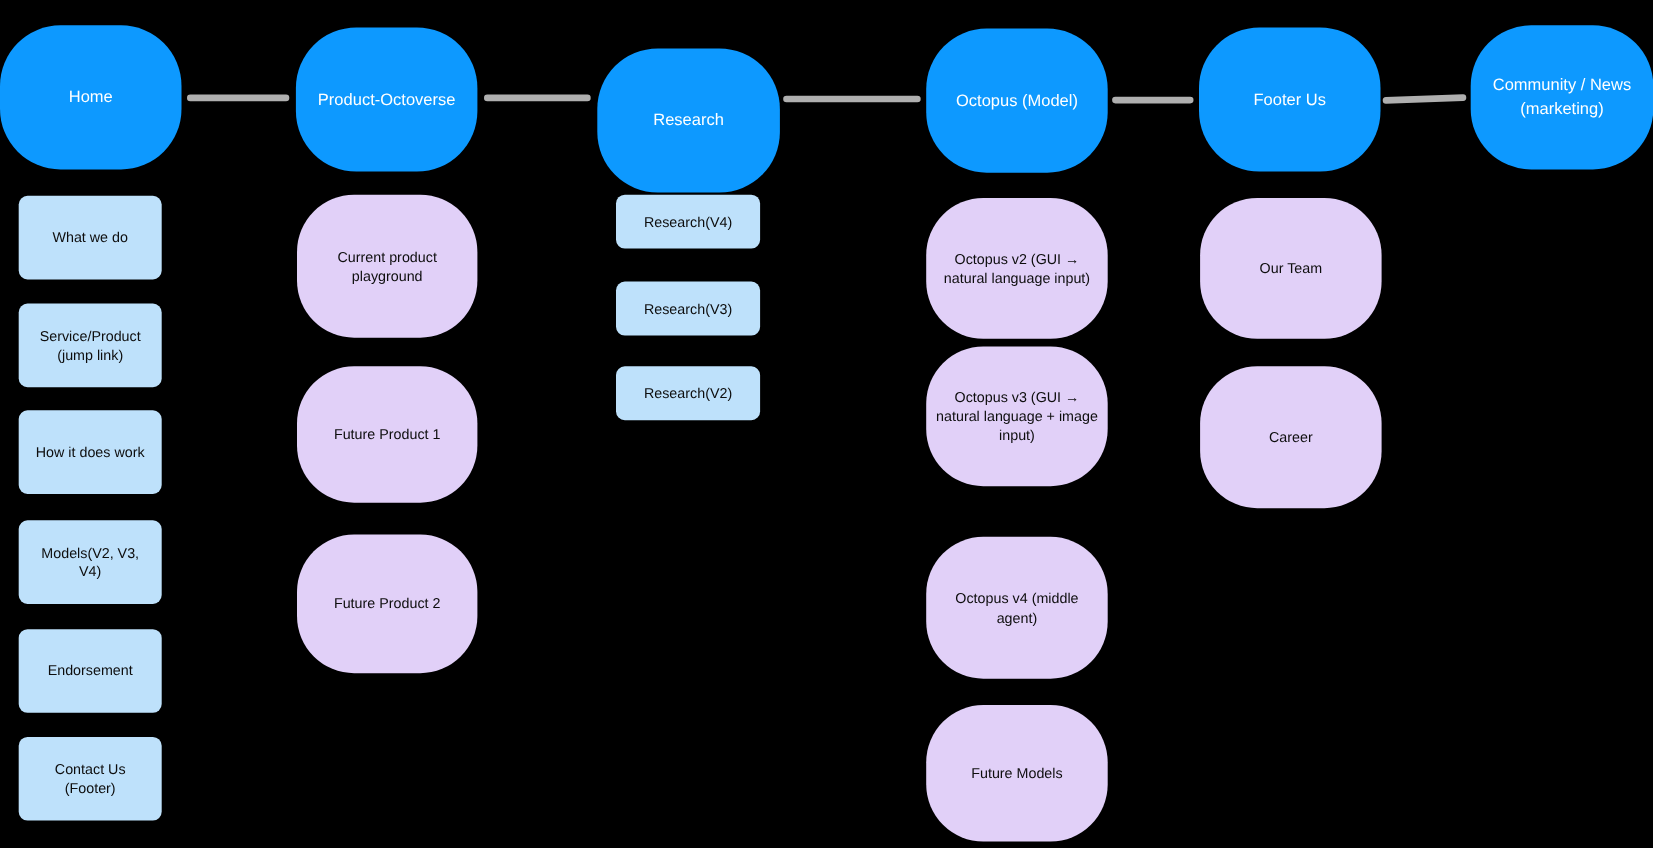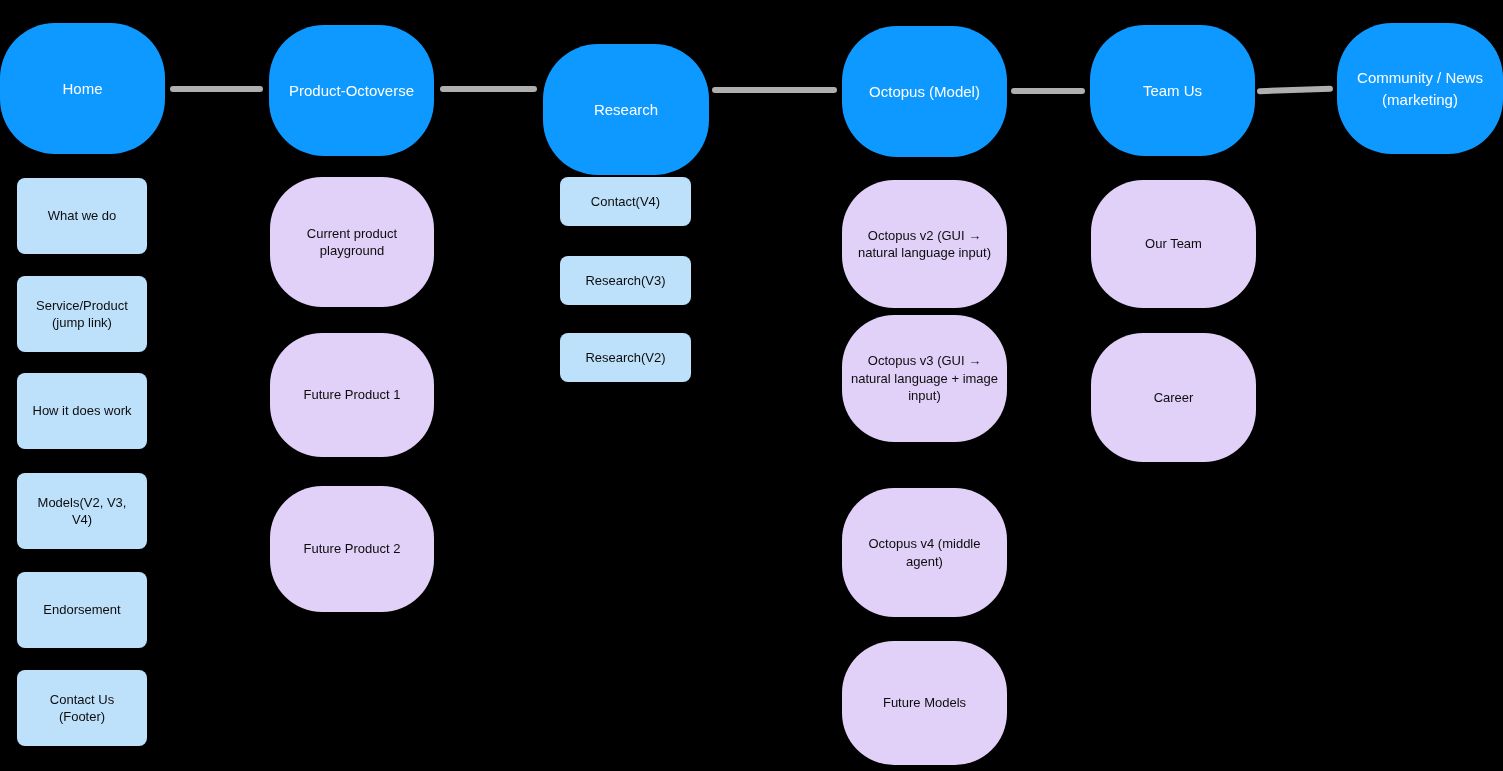--- a/index.html
+++ b/index.html
@@ -37,40 +37,40 @@
   <div class="connector" style="left:170px;top:86px;width:93px;"></div>
   <div class="connector" style="left:440px;top:86px;width:97px;"></div>
   <div class="connector" style="left:712px;top:87px;width:125px;"></div>
   <div class="connector" style="left:1011px;top:88px;width:74px;"></div>
   <div class="connector" style="left:1257px;top:87px;width:76px;transform:rotate(-2deg);"></div>
 
   <div class="node root" style="left:0;top:23px;width:165px;height:131px;">Home</div>
   <div class="node root" style="left:269px;top:25px;width:165px;height:131px;">Product-Octoverse</div>
   <div class="node root" style="left:543px;top:24px;width:166px;height:131px;margin-top:20px;">Research</div>
   <div class="node root" style="left:842px;top:26px;width:165px;height:131px;">Octopus (Model)</div>
-  <div class="node root" style="left:1090px;top:25px;width:165px;height:131px;">Team Us</div>
+  <div class="node root" style="left:1090px;top:25px;width:165px;height:131px;">Footer Us</div>
   <div class="node root" style="left:1337px;top:23px;width:166px;height:131px;">Community / News
 (marketing)</div>
 
   <div class="node card" style="left:17px;top:178px;width:130px;height:76px;">What we do</div>
   <div class="node card" style="left:17px;top:373px;width:130px;height:76px;">How it does work</div>
   <div class="node card" style="left:17px;top:276px;width:130px;height:76px;">Service/Product
 (jump link)</div>
   <div class="node card" style="left:17px;top:473px;width:130px;height:76px;">Models(V2, V3,
 V4)</div>
   <div class="node card" style="left:17px;top:572px;width:130px;height:76px;">Endorsement</div>
   <div class="node card" style="left:17px;top:670px;width:130px;height:76px;">Contact Us
 (Footer)</div>
 
   <div class="node bubble" style="left:270px;top:177px;width:164px;height:130px;">Current product
 playground</div>
   <div class="node bubble" style="left:270px;top:333px;width:164px;height:124px;">Future Product 1</div>
   <div class="node bubble" style="left:270px;top:486px;width:164px;height:126px;">Future Product 2</div>
 
-  <div class="node card" style="left:560px;top:177px;width:131px;height:49px;">Contact(V4)</div>
+  <div class="node card" style="left:560px;top:177px;width:131px;height:49px;">Research(V4)</div>
   <div class="node card" style="left:560px;top:256px;width:131px;height:49px;">Research(V3)</div>
   <div class="node card" style="left:560px;top:333px;width:131px;height:49px;">Research(V2)</div>
 
   <div class="node bubble" style="left:842px;top:180px;width:165px;height:128px;">Octopus v2 (GUI →
 natural language input)</div>
   <div class="node bubble" style="left:842px;top:315px;width:165px;height:127px;">Octopus v3 (GUI →
 natural language + image
 input)</div>
   <div class="node bubble" style="left:842px;top:488px;width:165px;height:129px;">Octopus v4 (middle
 agent)</div>

